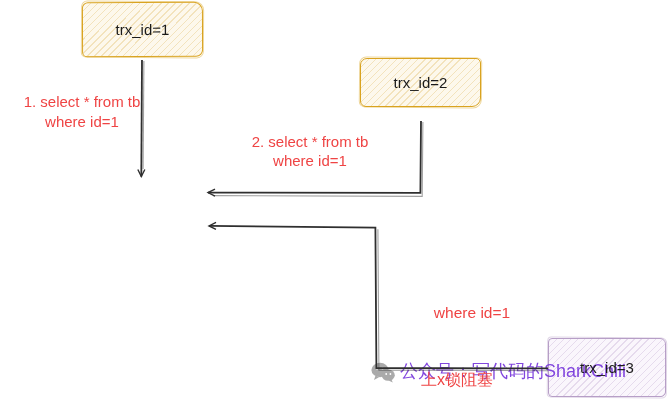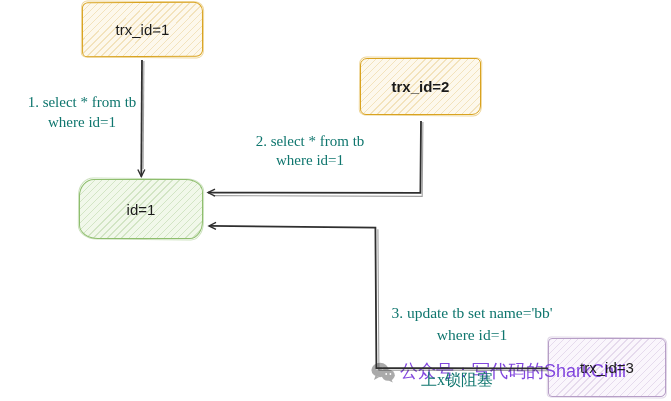--- a/index.html
+++ b/index.html
@@ -12,27 +12,27 @@
         border:1.7px solid currentColor;box-sizing:border-box;
         background-color:var(--fill);
         background-image:repeating-linear-gradient(135deg,var(--hatch) 0px,var(--hatch) 1px,transparent 1px,transparent 5px);}
   .node::before{content:"";position:absolute;inset:-2px;border:1.2px solid currentColor;
         opacity:.45;border-radius:inherit;transform:rotate(.6deg);pointer-events:none;}
   .node-label{position:relative;z-index:5;color:#1b1b1b;font-size:15px;}
   .yellow{color:#d9a320;--fill:#fdf8ec;--hatch:rgba(214,166,52,.26);}
   .green {color:#8fbe6e;--fill:#f1f8ea;--hatch:rgba(140,185,110,.30);}
   .purple{color:#b79fc7;--fill:#faf6fc;--hatch:rgba(167,133,190,.24);}
   #n-trx1{left:82px;top:2px;width:121px;height:55px;border-radius:6px 9px 7px 5px;transform:rotate(-.2deg);}
-  #n-trx2{left:360px;top:58px;width:121px;height:57px;border-radius:7px 5px 9px 6px;font-weight:bold;}
+  #n-trx2{left:360px;top:58px;width:121px;height:49px;border-radius:7px 5px 9px 6px;}
   #n-row {left:79px;top:179px;width:124px;height:60px;
           border-radius:15px 17px 13px 19px / 17px 13px 18px 14px;}
   #n-trx3{left:548px;top:338px;width:118px;height:59px;border-radius:4px 6px 5px 4px;}
 
   
-  .elabel{position:absolute;z-index:4;font-size:15px;line-height:20px;color:#0f766e;text-align:center;font-family:Liberation Serif, serif;}
+  .elabel{position:absolute;z-index:4;font-size:15px;line-height:20px;color:#ef4444;text-align:center;}
   #l1{left:6px;  top:92px; width:152px;}
   #l2{left:236px;top:132px;width:148px;line-height:19px;text-align:center;}
   #l3{left:366px;top:302px;width:212px;font-size:15.5px;line-height:22px;}
   #l4{left:421px;top:370px;width:110px;text-align:left;font-size:16px;}
 
   
   .watermark{position:absolute;left:371px;top:359px;z-index:2;display:flex;align-items:flex-end;
              gap:5px;color:#6d28d9;font-size:18px;opacity:.85;white-space:nowrap;}
 
   
@@ -43,23 +43,20 @@
 </head>
 <body>
 
 <div class="canvas">
 
   <div class="node yellow" id="n-trx1">
     <span class="node-label">trx_id=1</span>
   </div>
   <div class="node yellow" id="n-trx2">
     <span class="node-label">trx_id=2</span>
-  </div>
-  <div class="node green" id="n-row">
-    <span class="node-label">id=1</span>
   </div>
   <div class="node purple" id="n-trx3">
     <span class="node-label">trx_id=3</span>
   </div>
 
   <div class="watermark">
     <svg width="24" height="21" viewBox="0 0 24 21">
       <ellipse cx="9" cy="8" rx="8.6" ry="7.2" fill="#9c9c9c"></ellipse>
       <path d="M4.5,13.5 L3,18 L8,15.2 Z" fill="#9c9c9c"></path>
       <circle cx="6" cy="6.5" r="1.1" fill="#ffffff"></circle>
@@ -91,18 +88,17 @@
 
   <div class="elabel" id="l1">
     <div>1. select * from tb</div>
     <div>where id=1</div>
   </div>
   <div class="elabel" id="l2">
     <div>2. select * from tb</div>
     <div>where id=1</div>
   </div>
   <div class="elabel" id="l3">
-    <div>3. update tb set name='bb'</div>
     <div>where id=1</div>
   </div>
   <div class="elabel" id="l4">上x锁阻塞</div>
 
 </div>
 
 </body></html>

